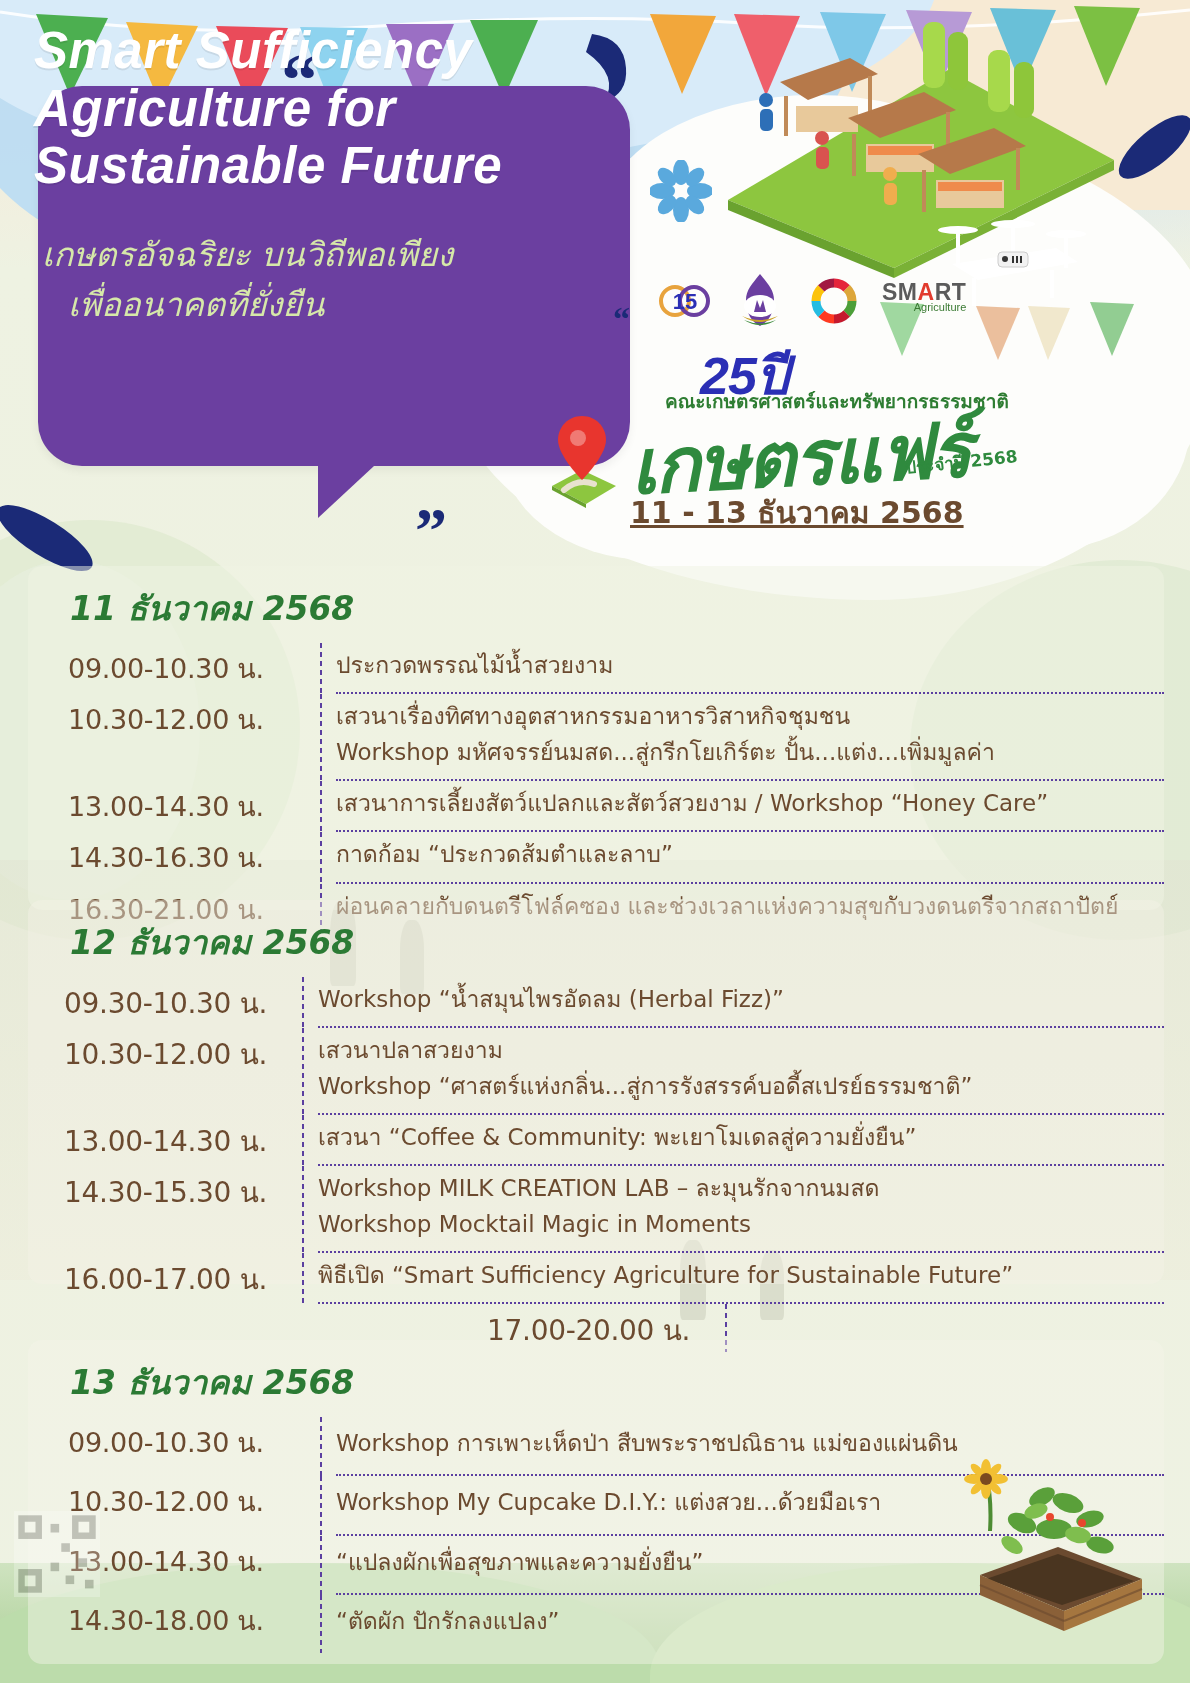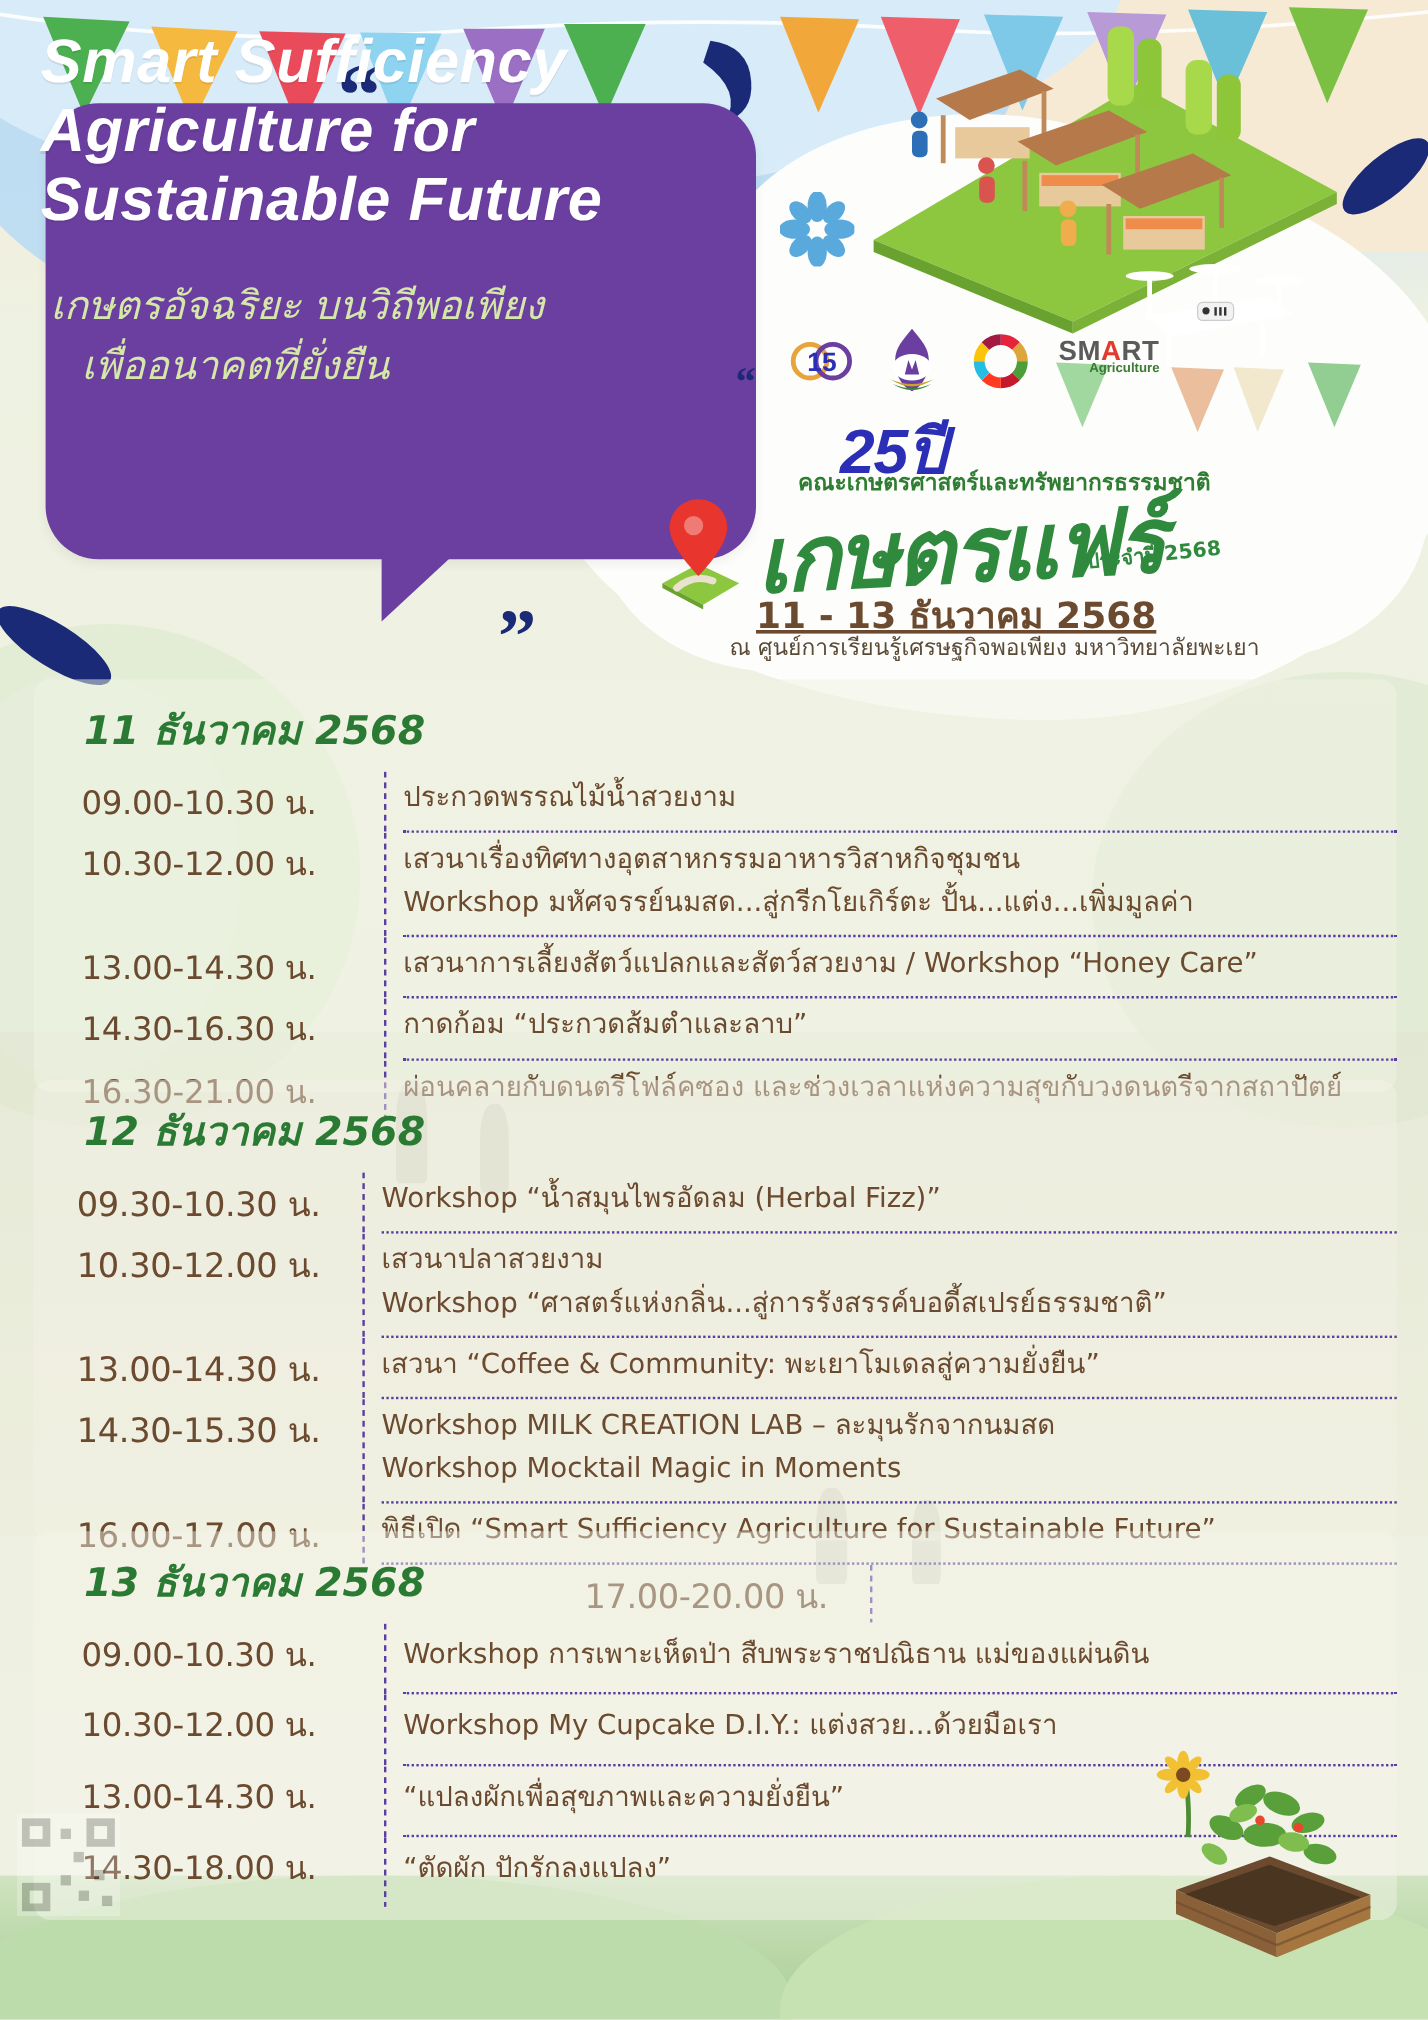--- a/index.html
+++ b/index.html
@@ -129,21 +129,21 @@
   .logos{position:absolute;left:658px;top:272px;display:flex;align-items:center;gap:22px;}
   .logo{position:relative;}
   .logo-15{width:54px;height:54px;}
   .logo-up{width:52px;height:58px;}
   .logo-sdg{width:52px;height:52px;border-radius:50%;}
   .logo-smart{height:40px;}
   .smart-text{
     font-weight:bold;font-size:23px;color:#5b5b5b;letter-spacing:.5px;line-height:1;
   }
   .smart-text .a{color:#e23b2e;}
-  .smart-sub{font-size:11px;color:#3a7a33;font-weight:bold;margin-top:-3px;text-align:right;}
+  .smart-sub{font-size:11px;color:#3a7a33;font-weight:normal;margin-top:-3px;text-align:right;}
 
   .p25{
     position:absolute;left:700px;top:334px;
     font-size:52px;font-weight:bold;font-style:italic;color:#2b2fb5;
     letter-spacing:-1px;
   }
   .faculty{
     position:absolute;left:665px;top:386px;width:420px;
     font-size:19px;font-weight:bold;color:#2e7d32;
     font-family:"DejaVu Sans",sans-serif;
@@ -201,21 +201,21 @@
     font-family:"DejaVu Sans",sans-serif;line-height:1.45;
     border-bottom:2px dotted #5b3fa0;
     padding-right:6px;
   }
   .desc.last{border-bottom:none;}
   .desc p{margin:0 0 2px 0;}
 
   
   #day-1{top:566px;height:320px;background:rgba(240,243,228,.5);}
   #day-2{top:900px;height:360px;background:rgba(243,242,230,.45);}
-  #day-3{top:1276px;height:300px;background:rgba(243,243,232,.45);}
+  #day-3{top:1340px;height:300px;background:rgba(243,243,232,.45);}
   #day-2 .time{font-size:28px;}
   #day-2 .rows{margin-left:36px;}
   #day-2 .time{width:238px;flex:0 0 238px;}
   #day-3 .rows{margin-left:40px;}
   #day-3 .row{min-height:58px;}
   #day-3 .desc{padding-top:10px;padding-bottom:12px;}
 
   
   .planter{position:absolute;right:40px;bottom:40px;width:200px;height:190px;}
   .qr{
@@ -415,21 +415,20 @@
 
   <svg class="pin" viewBox="0 0 72 96" xmlns="http://www.w3.org/2000/svg">
     <polygon points="4,74 34,58 68,74 38,92" fill="#8dc63f"></polygon>
     <polygon points="4,74 38,92 38,96 4,78" fill="#6aa22f"></polygon>
     <path d="M16,78 q14,-12 30,-6" stroke="#e8e2cf" stroke-width="6" fill="none" stroke-linecap="round"></path>
     <path d="M34,4 C20,4 10,15 10,28 C10,44 34,68 34,68 C34,68 58,44 58,28 C58,15 48,4 34,4 Z" fill="#e8352e"></path>
     <circle cx="30" cy="26" r="8" fill="#f07a74"></circle>
   </svg>
 
   <div class="event-date">11 - 13 ธันวาคม 2568</div>
-  <div class="event-venue">ณ ศูนย์การเรียนรู้เศรษฐกิจพอเพียง มหาวิทยาลัยพะเยา</div>
 
   <div class="day" id="day-1">
     <div class="day-title">11 ธันวาคม 2568</div>
     <div class="rows">
       <div class="row">
         <div class="time">09.00-10.30 น.</div>
         <div class="sep"></div>
         <div class="desc">
           <p>ประกวดพรรณไม้น้ำสวยงาม</p>
         </div>

